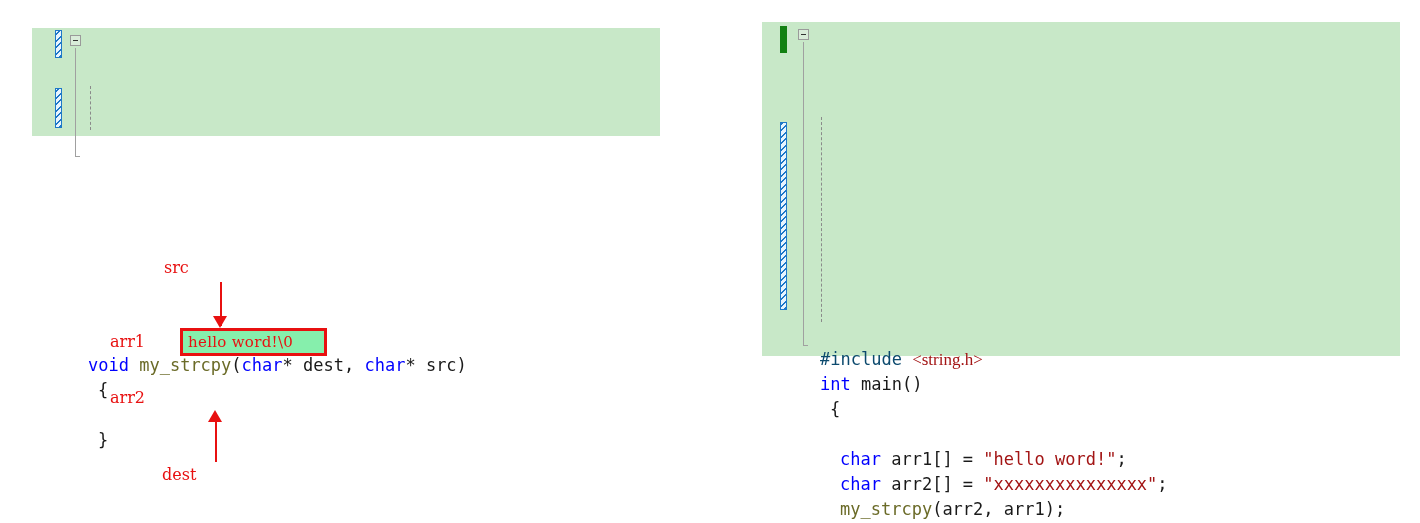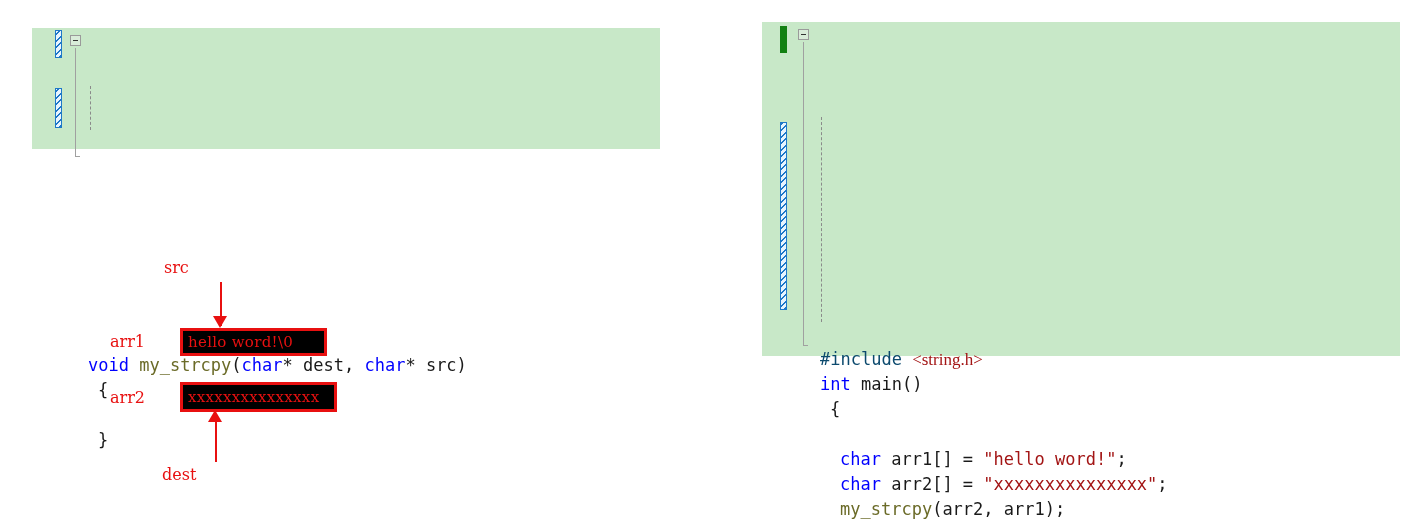--- a/index.html
+++ b/index.html
@@ -18,21 +18,21 @@
   
   .code-block {
     position: absolute;
     background: #c8e8c8;
     font-family: "DejaVu Sans Mono", monospace;
     font-size: 17px;
     line-height: 25px;
     white-space: pre;
     box-sizing: border-box;
   }
-  #code-block-left  { left: 32px;  top: 28px;  width: 628px; height: 121px; }
+  #code-block-left  { left: 32px;  top: 28px;  width: 628px; height: 108px; }
   #code-block-right { left: 762px; top: 22px;  width: 638px; height: 334px; }
 
   .code-line {
     position: relative;
     height: 25px;
     padding-left: 56px;
     color: #1a1a1a;
   }
   #code-block-right .code-line { padding-left: 58px; }
 
@@ -134,21 +134,21 @@
     white-space: nowrap;
   }
   #label-src  { left: 64px;  top: 8px; }
   #label-dest { left: 62px;  top: 215px; }
   #label-arr1 { left: 10px;  top: 82px; }
   #label-arr2 { left: 10px;  top: 138px; }
 
   .mem-box {
     position: absolute;
     border: 3px solid #e81010;
-    background: #000000;
+    background: #86efac;
     color: #e81010;
     font-family: "DejaVu Serif", serif;
     font-size: 15px;
     white-space: nowrap;
     box-sizing: border-box;
     display: flex;
     align-items: center;
     padding-left: 5px;
     letter-spacing: 0.3px;
   }
@@ -215,18 +215,17 @@
 <div id="pointer-diagram">
 
   <div class="diag-label" id="label-src">src</div>
   <div class="arrow-shaft" id="arrow-src-shaft"></div>
   <div class="arrow-head" id="arrow-src-head"></div>
 
   <div class="diag-label" id="label-arr1">arr1</div>
   <div class="mem-box" id="box-arr1">hello word!\0</div>
 
   <div class="diag-label" id="label-arr2">arr2</div>
-  <div class="mem-box" id="box-arr2">xxxxxxxxxxxxxxx</div>
 
   <div class="arrow-head" id="arrow-dest-head"></div>
   <div class="arrow-shaft" id="arrow-dest-shaft"></div>
   <div class="diag-label" id="label-dest">dest</div>
 </div>
 
 </body></html>

